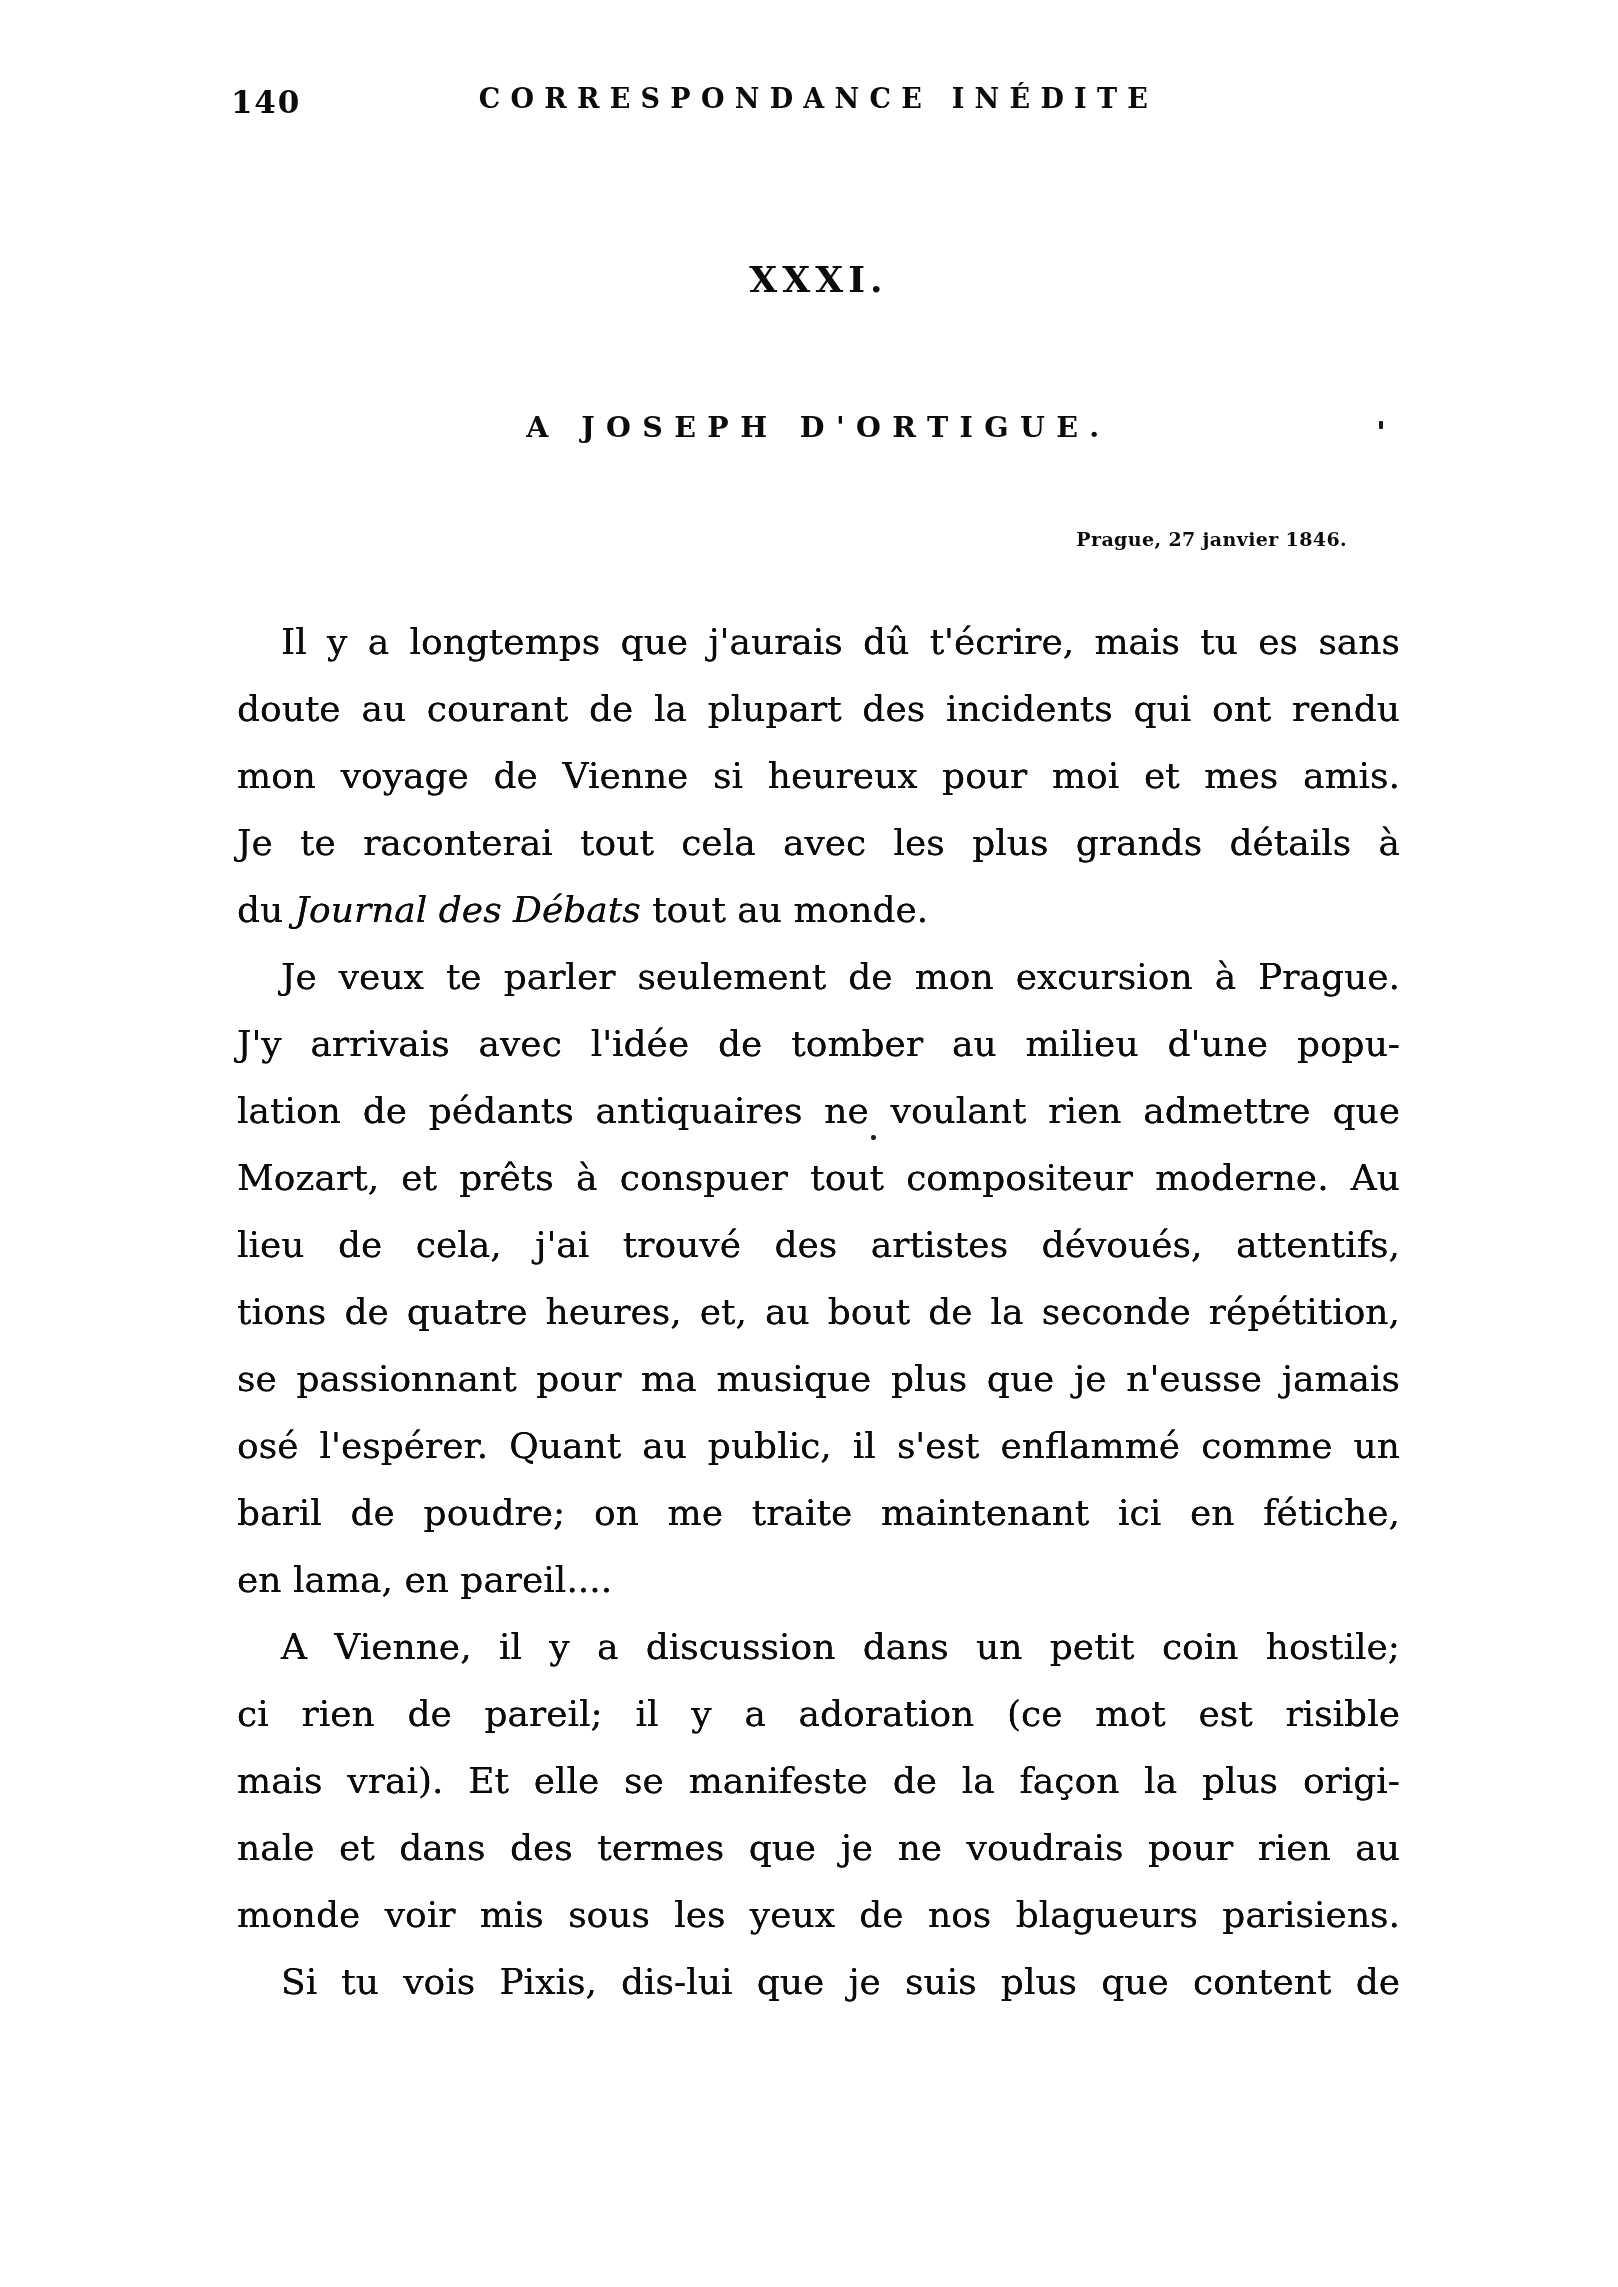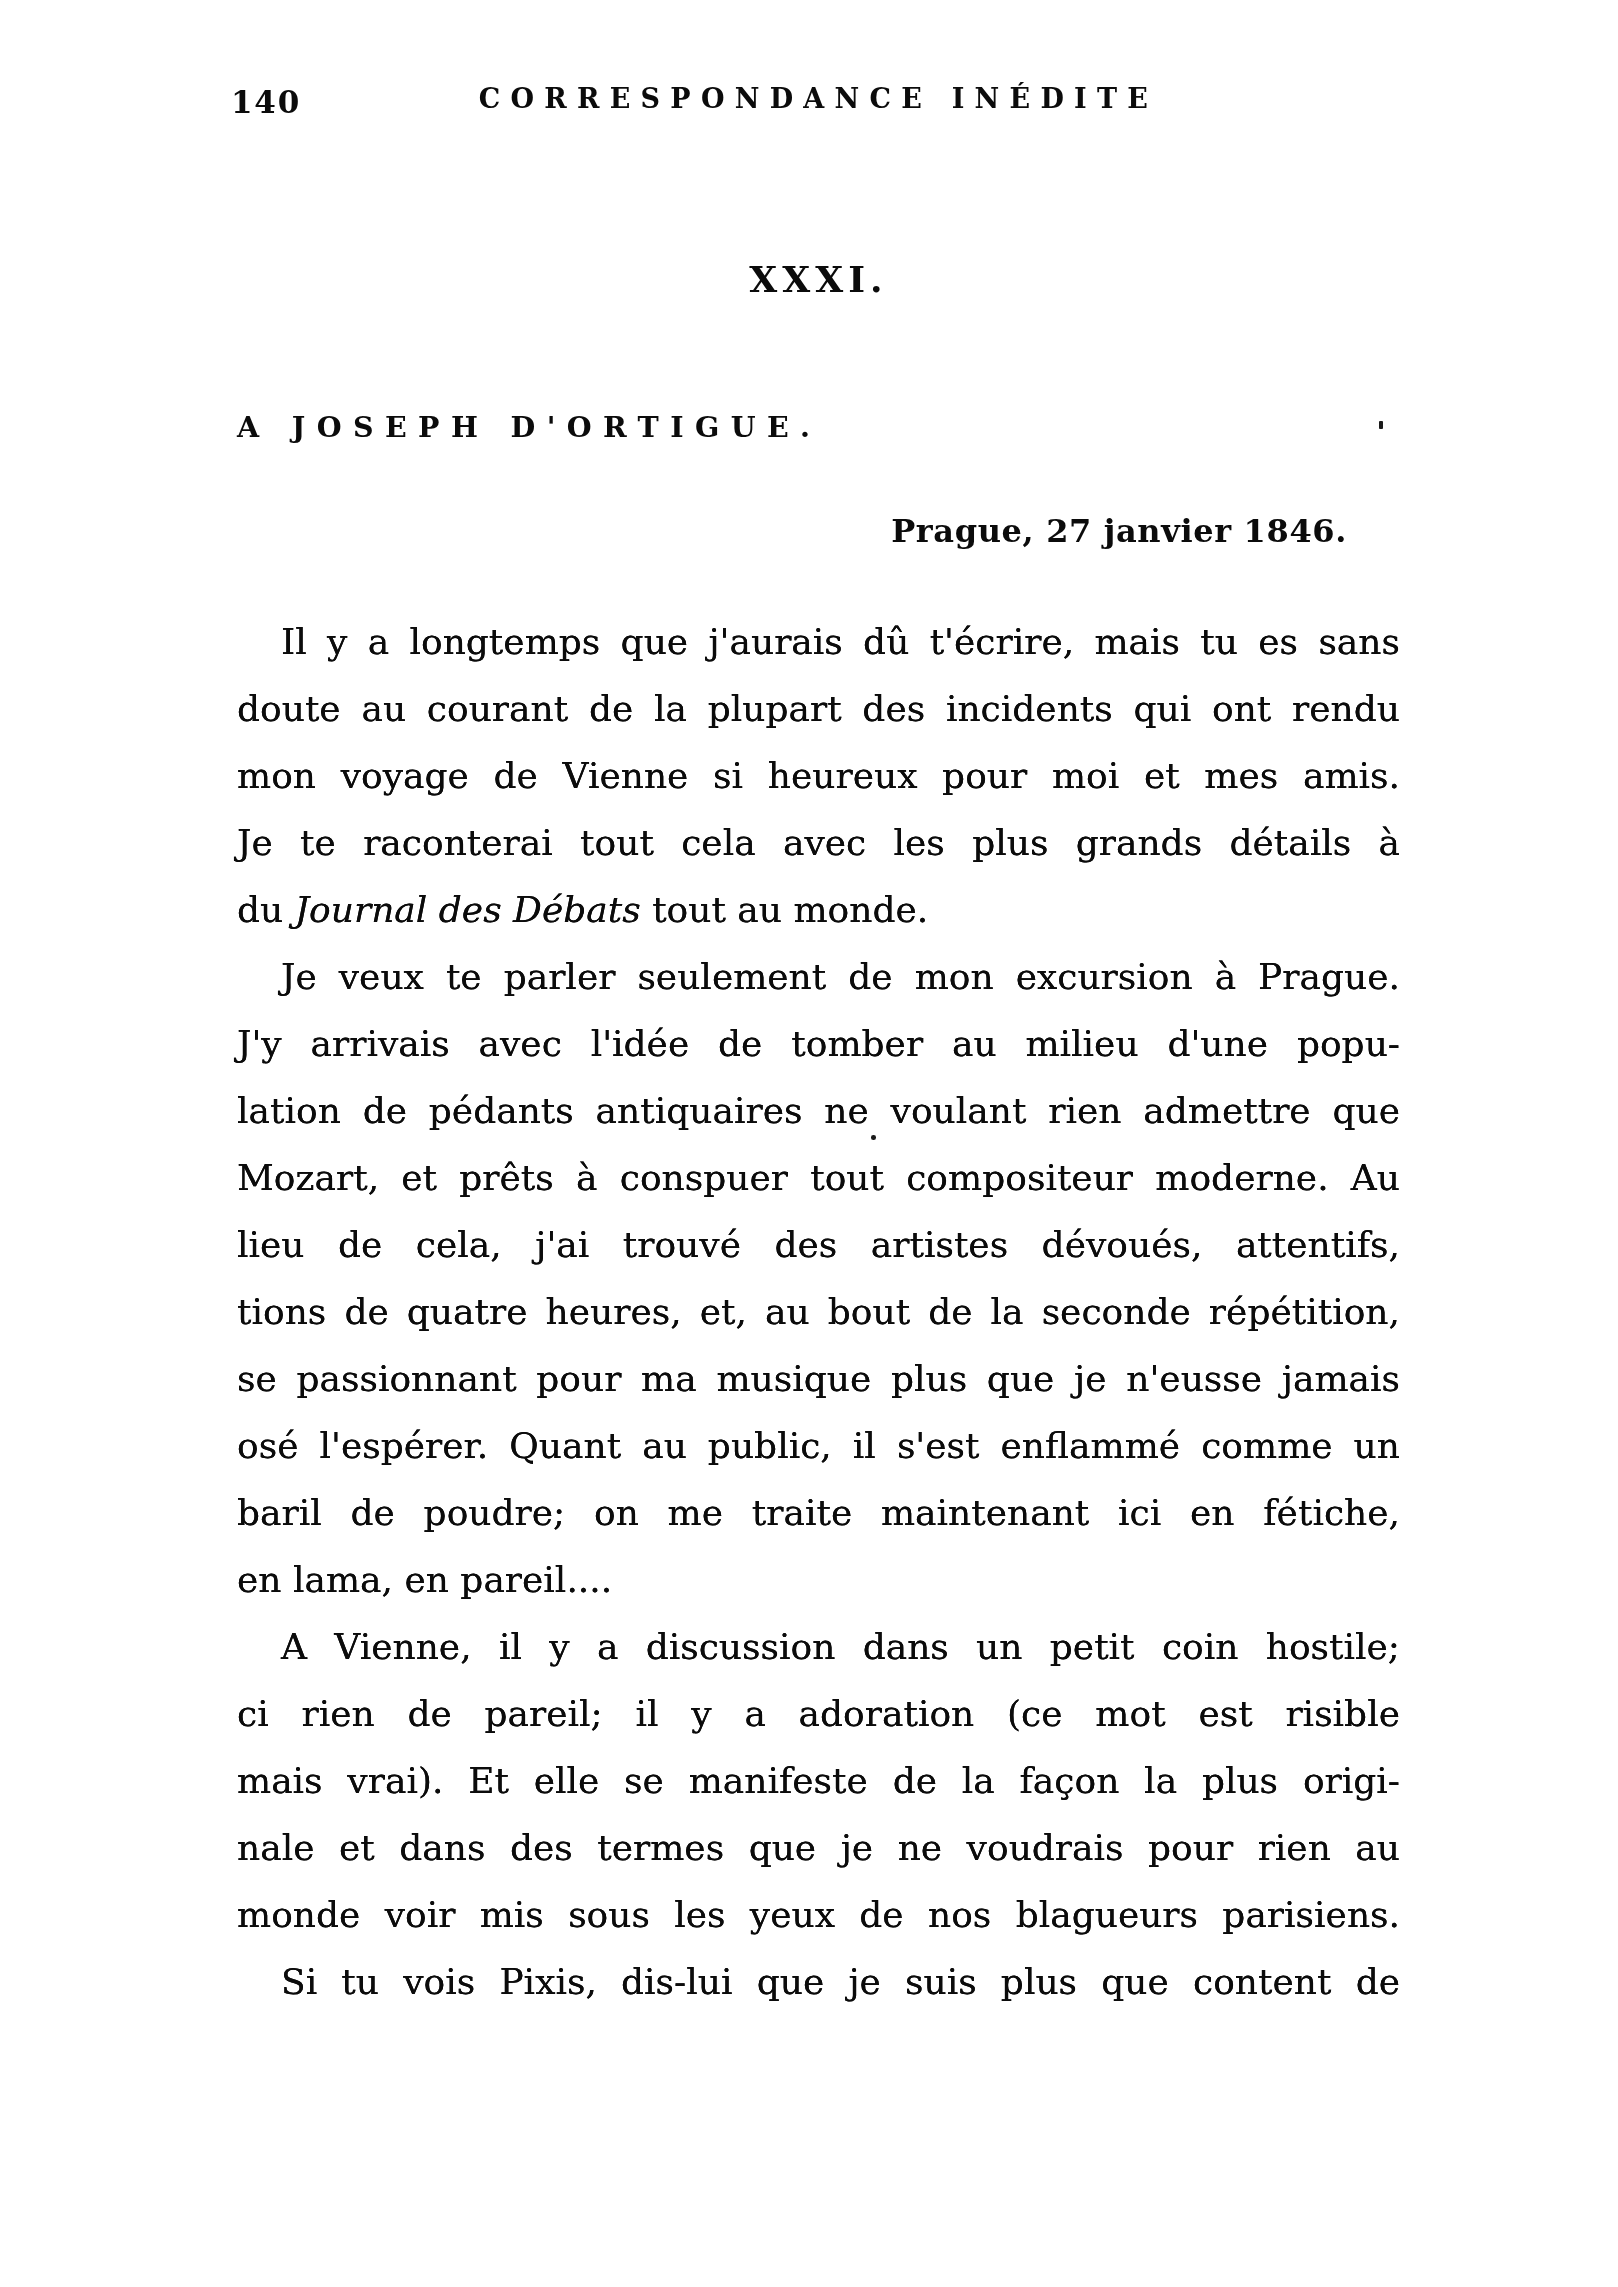--- a/index.html
+++ b/index.html
@@ -39,30 +39,31 @@
     text-align: center;
     font-size: 36px;
     font-weight: bold;
     letter-spacing: 0.14em;
   }
   .salutation {
     position: absolute;
     left: 237px;
     width: 1163px;
     top: 410px;
+    text-align: center;
     font-size: 28.5px;
     font-weight: bold;
     letter-spacing: 0.40em;
     white-space: nowrap;
   }
   .dateline {
     position: absolute;
     right: 272px;
-    top: 512px;
-    font-size: 32px;
+    top: 528px;
+    font-size: 19px;
     font-weight: bold;
     letter-spacing: 0.02em;
   }
   .letter-body {
     position: absolute;
     left: 237px;
     top: 608px;
     width: 1163px;
     font-size: 36px;
     line-height: 67px;

